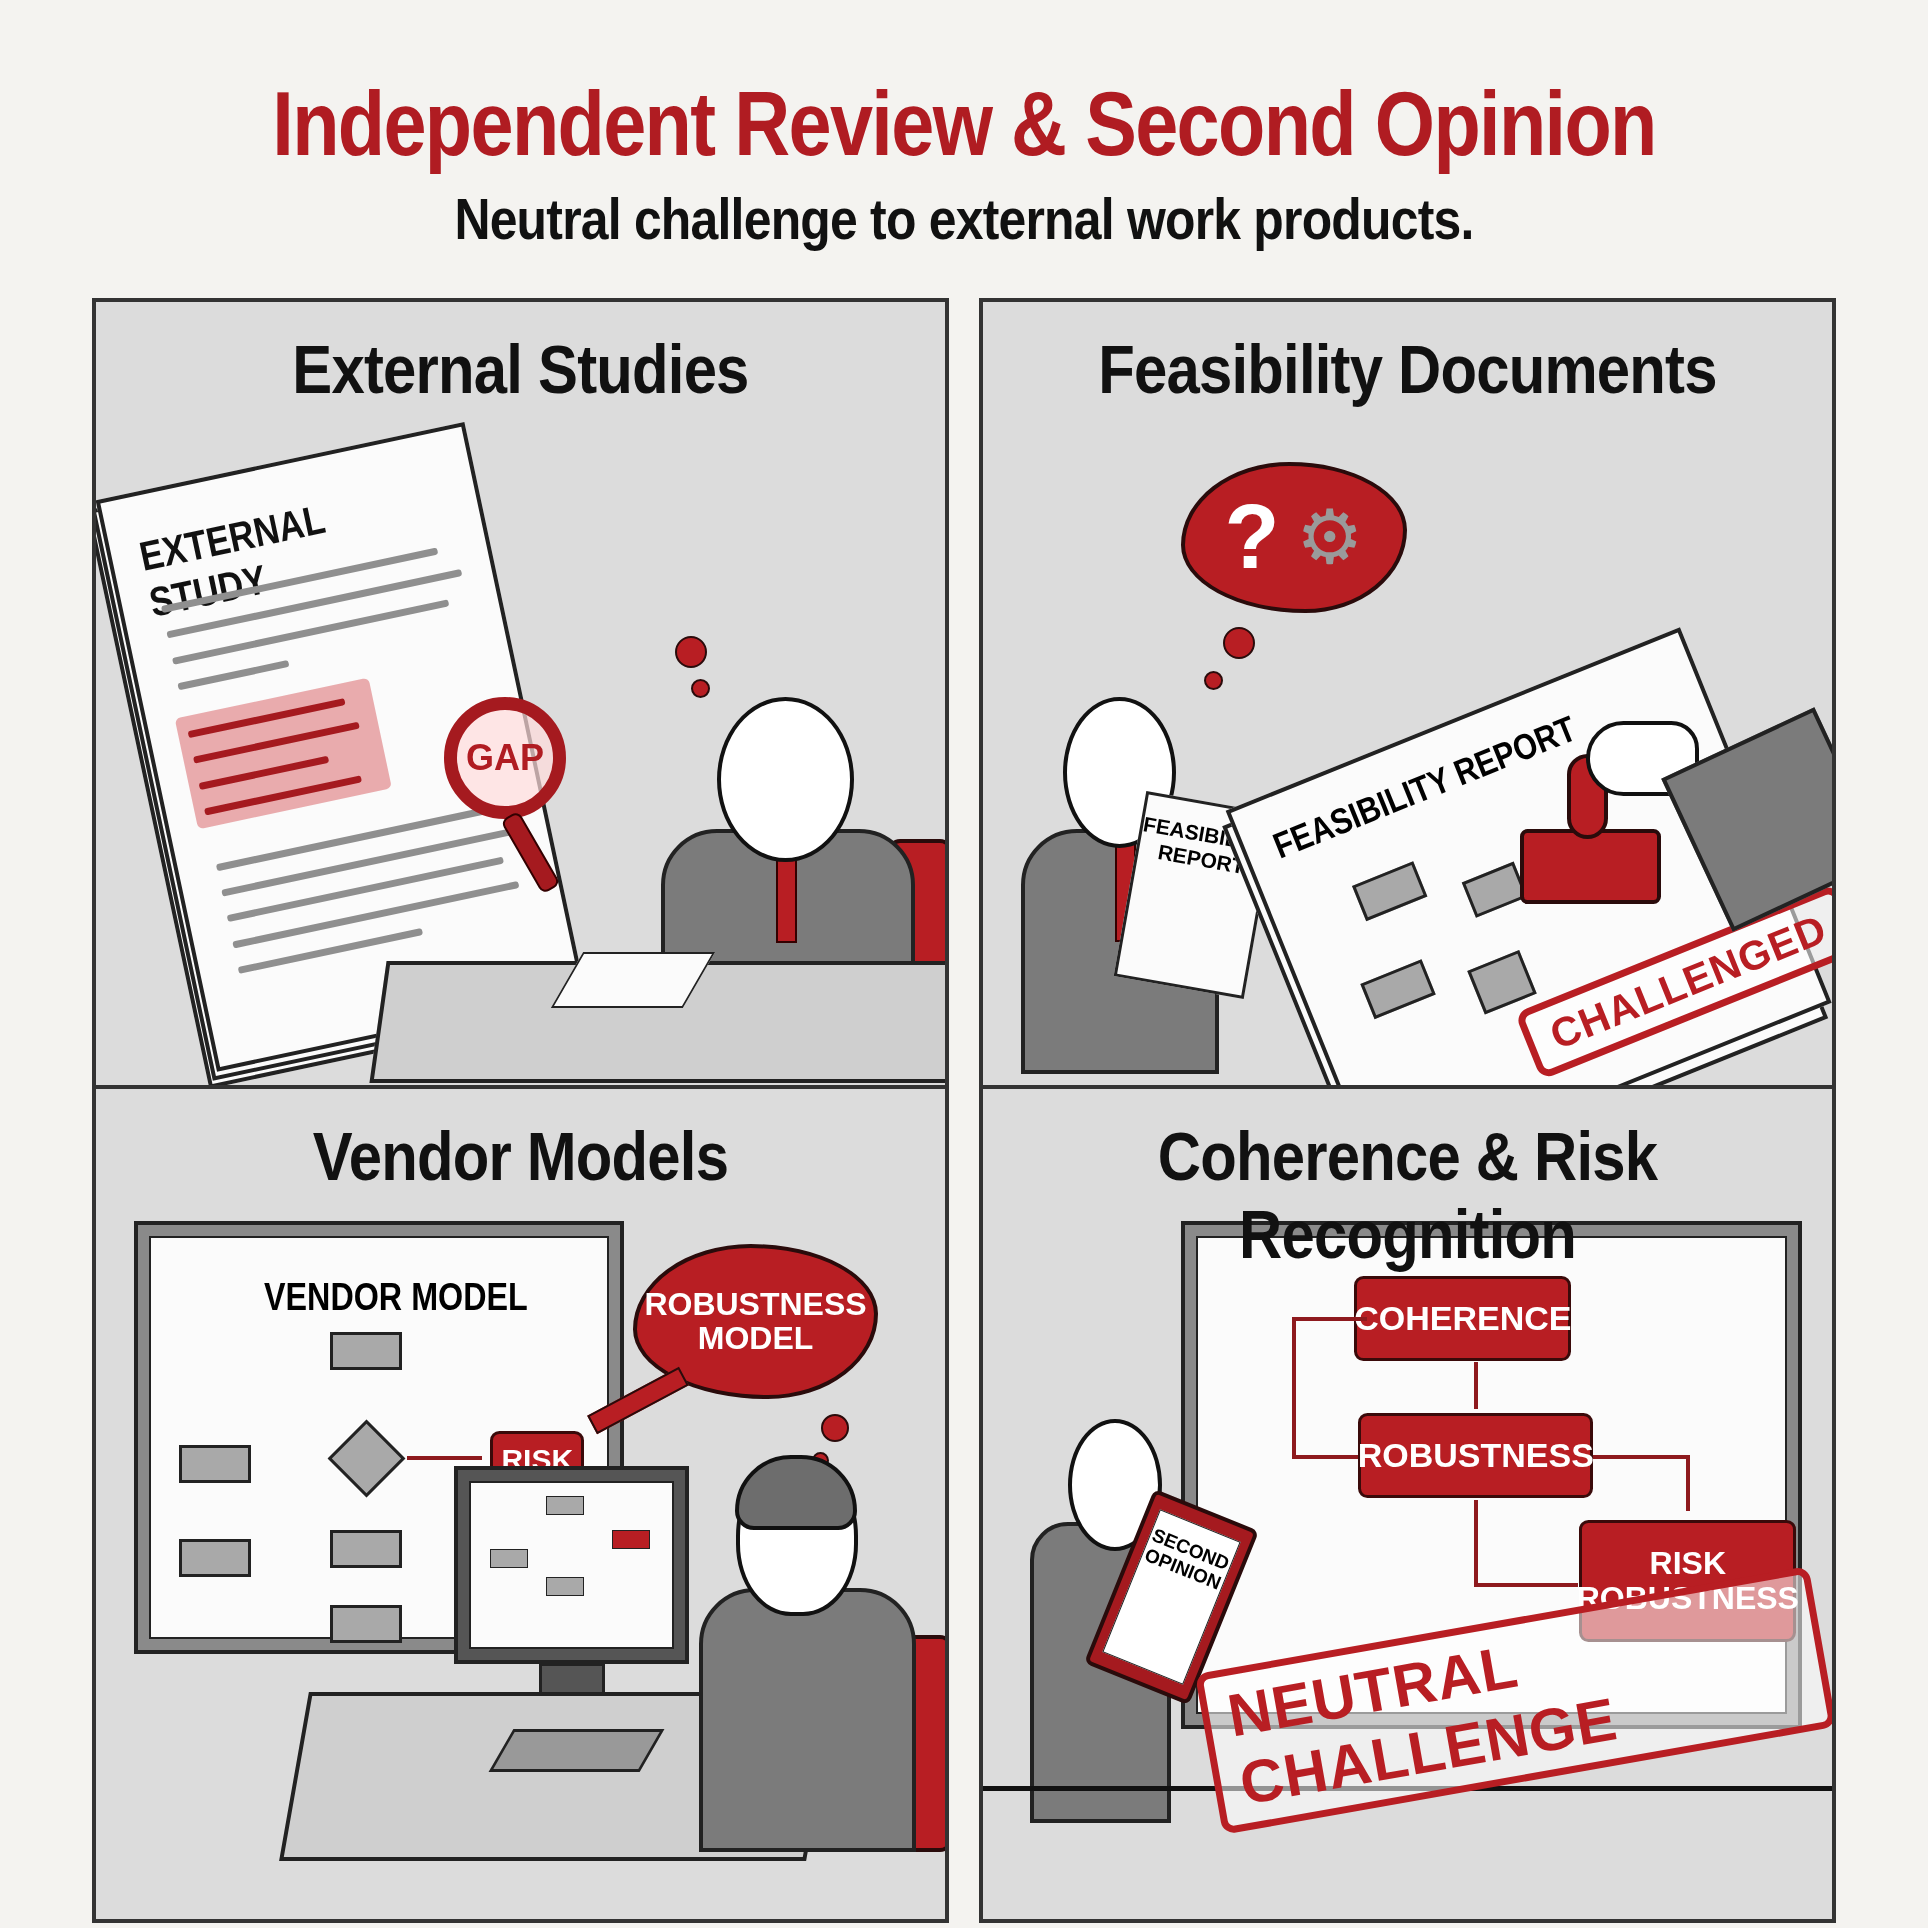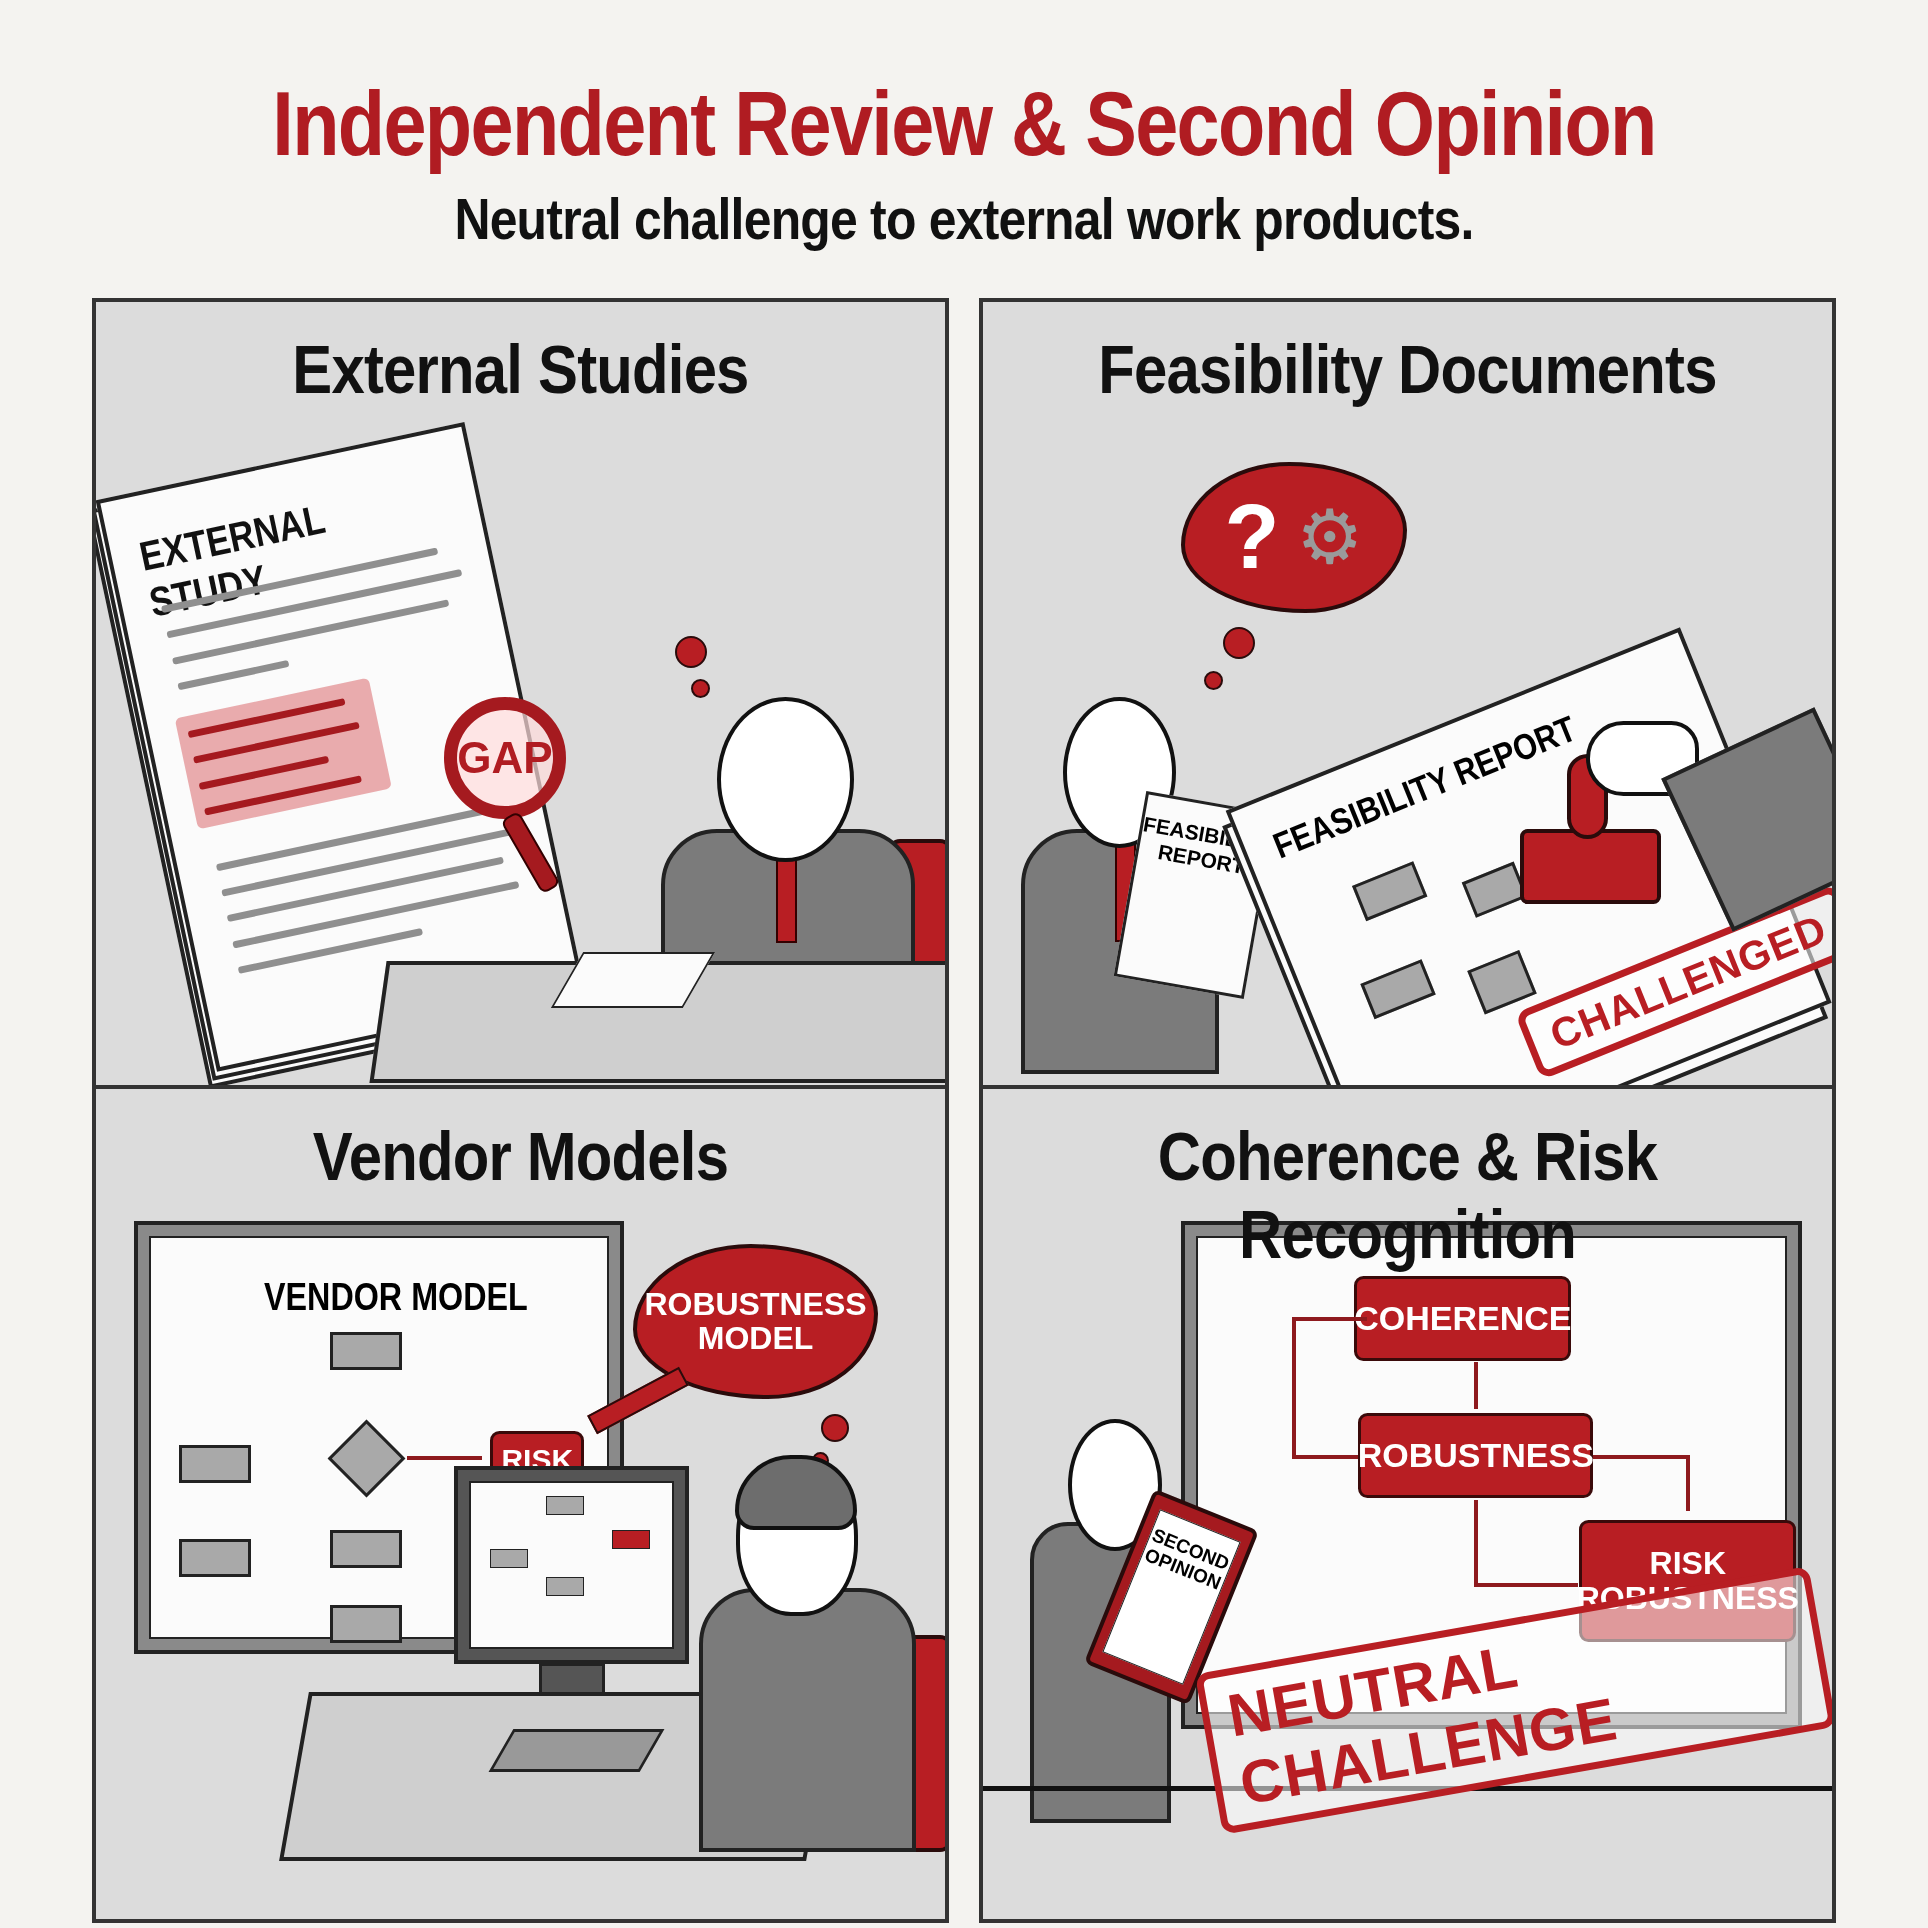--- a/index.html
+++ b/index.html
@@ -99,21 +99,21 @@
       <div class="line" style="left:38px;top:320px;width:160px;background:#a51a1f;"></div>
       <div class="line" style="left:38px;top:377px;width:282px;"></div>
       <div class="line" style="left:38px;top:403px;width:301px;"></div>
       <div class="line" style="left:38px;top:429px;width:282px;"></div>
       <div class="line" style="left:38px;top:456px;width:292px;"></div>
       <div class="line" style="left:38px;top:482px;width:188px;"></div>
     </div>
   </div>
 
   <div class="abs" style="left:348px;top:395px;width:122px;height:122px;border:13px solid #a51a1f;border-radius:50%;background:rgba(255,220,220,0.7);display:flex;align-items:center;justify-content:center;">
-    <span style="color:#b01c22;font-weight:bold;font-size:44px;">GAP</span>
+    <span style="color:#b01c22;font-weight:bold;font-size:36px;">GAP</span>
   </div>
   <div class="abs" style="left:424px;top:508px;width:21px;height:85px;background:#a51a1f;border:2.8px solid #300;transform:rotate(-30deg);border-radius:7.5px;"></div>
 
   <div class="dot" style="left:579px;top:334px;width:32px;height:32px;"></div>
   <div class="dot" style="left:595px;top:377px;width:19px;height:19px;"></div>
 
   <div class="chair" style="left:791px;top:537px;width:66px;height:169px;"></div>
   <div class="suit" style="left:565px;top:527px;width:254px;height:226px;"></div>
   <div class="tie" style="left:680px;top:537px;height:104px;"></div>
   <div class="person-head" style="left:621px;top:395px;width:137px;height:165px;"></div>

